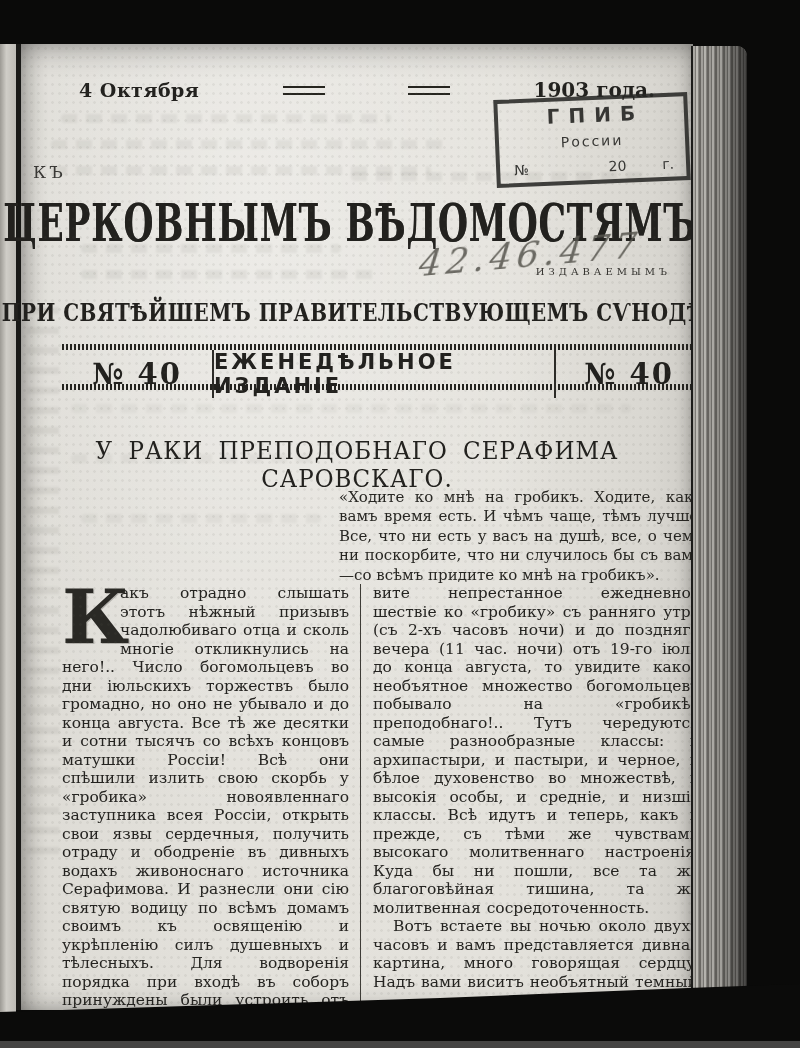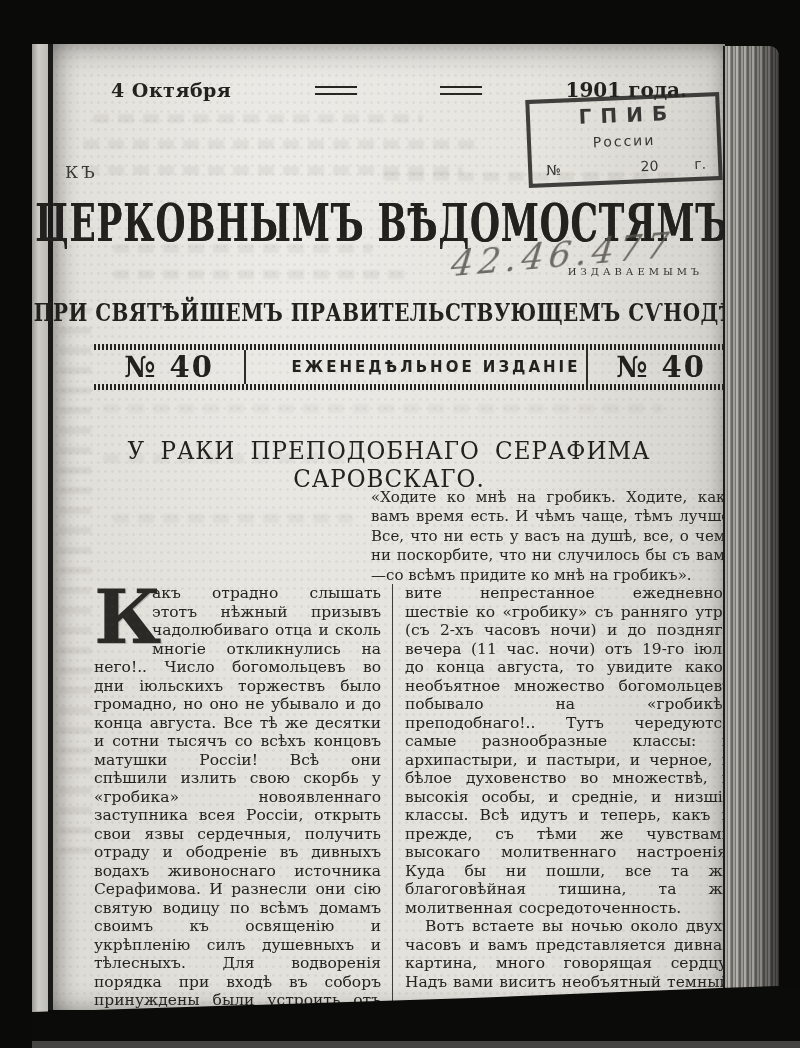--- a/index.html
+++ b/index.html
@@ -2,21 +2,21 @@
 <html><head>
 <meta charset="utf-8">
 <style>
   html,body{margin:0;padding:0;}
   body{
     width:800px;height:1048px;overflow:hidden;
     background:#0a0a09;
     font-family:"DejaVu Serif", serif;
     position:relative;
   }
-  #app{position:absolute;inset:0;margin-left:32px;}
+  #app{position:absolute;inset:0;}
 
   
   .side-page{
     position:absolute;left:0;top:40px;width:16px;height:982px;z-index:1;
     background:linear-gradient(90deg,#9c9a94,#cfcdc7 40%,#bdbbb5);
   }
   .page{
     position:absolute;left:16px;top:44px;width:672px;height:966px;z-index:2;
     background:
       radial-gradient(ellipse at 35% 18%, rgba(255,255,255,.35), rgba(255,255,255,0) 55%),
@@ -138,21 +138,21 @@
   .hatch.bottom{bottom:0;}
   .band-cells{
     position:absolute;left:0;right:0;top:6px;bottom:6px;
     display:grid;grid-template-columns:150px 1fr 146px;align-items:center;
   }
   .band-no{font-size:29px;font-weight:bold;text-align:center;letter-spacing:2px;}
   .band-center{
     height:100%;display:flex;align-items:center;justify-content:center;
     border-left:2px solid #2c2b27;border-right:2px solid #2c2b27;
     font-family:"DejaVu Sans", sans-serif;
-    font-size:15px;font-weight:bold;letter-spacing:3px;padding-left:40px;
+    font-size:21px;font-weight:bold;letter-spacing:3px;
   }
 
   
   .headline{
     position:absolute;left:0;top:394px;width:100%;text-align:center;
     font-size:23px;letter-spacing:1px;word-spacing:7px;
     transform:scaleY(1.08);
   }
   .epigraph{
     position:absolute;left:318px;top:444px;width:364px;
@@ -190,21 +190,21 @@
     <div class="smudge" style="left:330px;top:128px;width:300px;"></div>
     <div class="smudge" style="left:50px;top:360px;width:560px;opacity:.2;"></div>
     <div class="smudge" style="left:50px;top:410px;width:250px;opacity:.22;"></div>
     <div class="smudge" style="left:60px;top:470px;width:240px;opacity:.22;"></div>
     <div class="margin-ghosts"></div>
 
     <div class="dateline ink">
       <span class="date">4 Октября</span>
       <span class="dbl-rule"></span>
       <span class="dbl-rule"></span>
-      <span class="year">1901 года.</span>
+      <span class="year">1903 года.</span>
     </div>
 
     <div class="preposition">КЪ</div>
     <div class="main-title ink">
       <span>ЦЕРКОВНЫМЪ ВѢДОМОСТЯМЪ,</span>
     </div>
     <div class="published-by">ИЗДАВАЕМЫМЪ</div>
     <div class="handwritten">42.46.477</div>
     <div class="synod-line ink">
       <span>ПРИ СВЯТѢЙШЕМЪ ПРАВИТЕЛЬСТВУЮЩЕМЪ СѴНОДѢ.</span>

